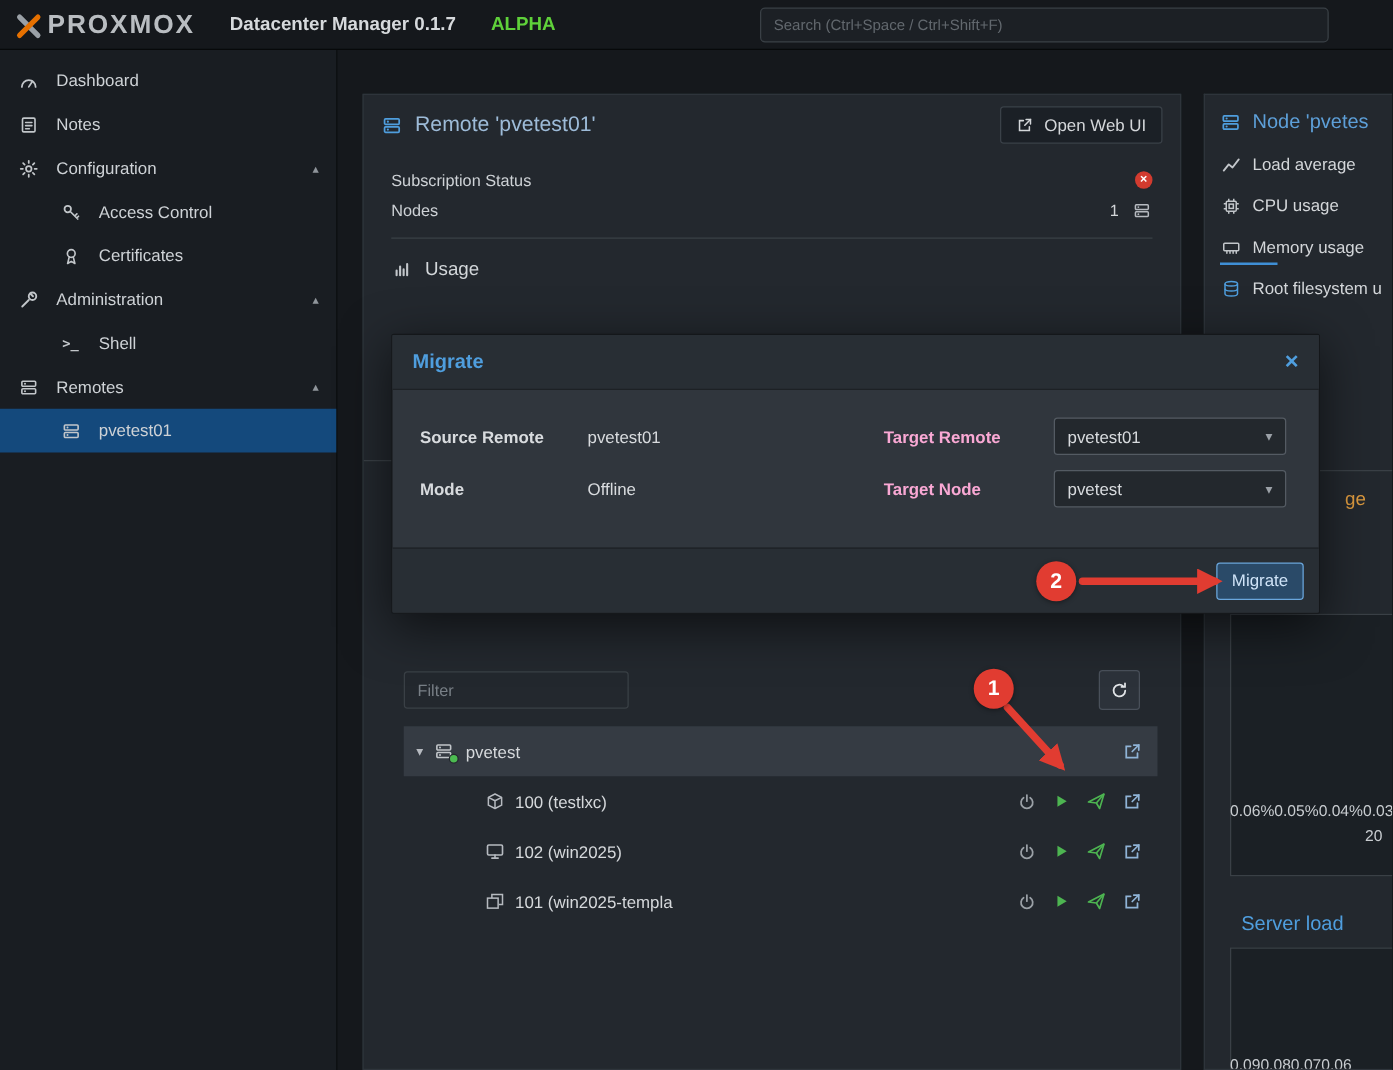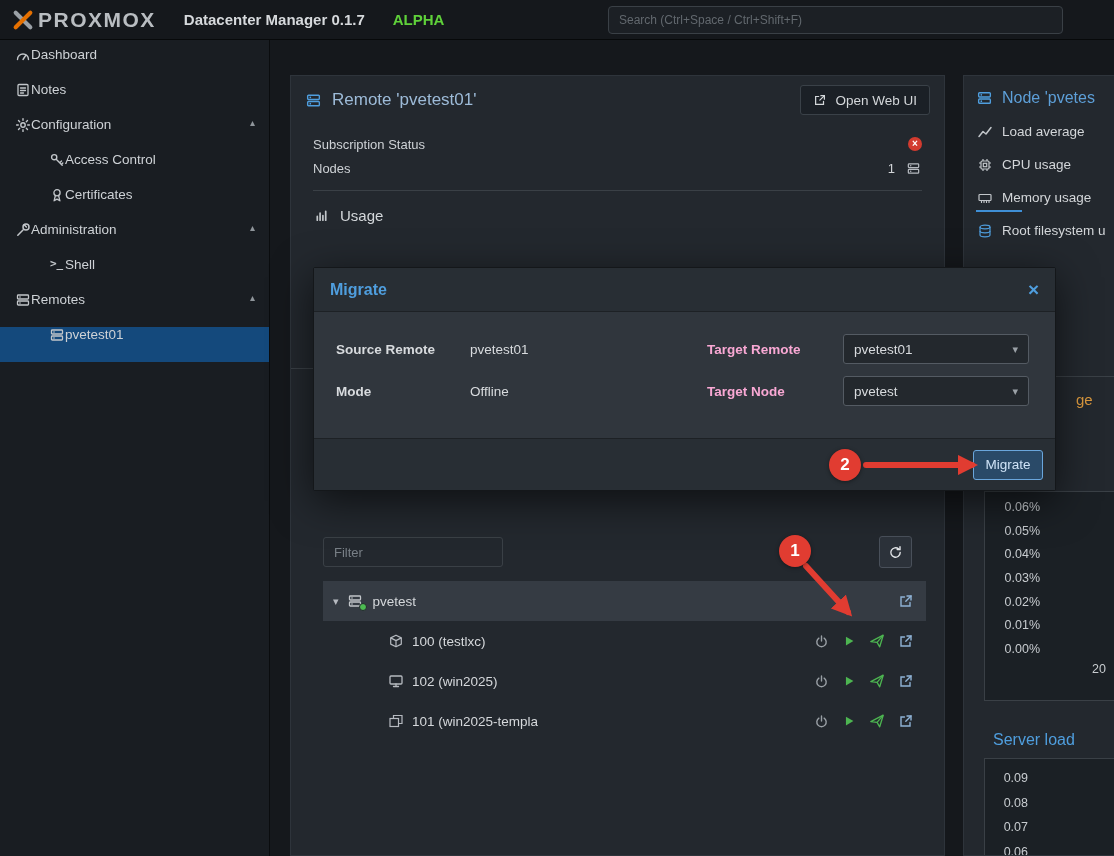--- a/index.html
+++ b/index.html
@@ -3,32 +3,32 @@
 <meta charset="utf-8">
 <style>
   *{margin:0;padding:0;box-sizing:border-box}
   html,body{background:#0e1114}
   .app{position:relative;width:1114px;height:856px;background:#15181c;overflow:hidden;
        font-family:"Liberation Sans",sans-serif;font-size:13px;color:#ced2d6}
 
   
   .topbar{position:absolute;left:0;top:0;width:1114px;height:40px;background:#15181c;
           border-bottom:1px solid #07090a;display:flex;align-items:center;padding:0 10px;z-index:10}
-  .logo{display:flex;align-items:center;gap:4px;margin-left:2px}
+  .logo{display:flex;align-items:flex-end;gap:4px;margin-left:2px}
   .brand{font-size:21px;font-weight:bold;letter-spacing:1.5px;color:#b9bdc1}
   .tb-title{margin-left:28px;font-size:15px;font-weight:bold;color:#d6d9dc}
   .tb-badge{margin-left:28px;font-size:15px;font-weight:bold;color:#5fd13a}
   .tb-search{position:absolute;left:608px;top:6px;width:455px;height:28px;background:#1c2025;
              border:1px solid #3a4046;border-radius:4px;color:#d0d4d8;padding:0 10px;font-size:12px;outline:none}
   .tb-search::placeholder{color:#62686e}
 
   
   .sidebar{position:absolute;left:0;top:40px;width:270px;height:816px;background:#191d22;
            border-right:1px solid #0a0c0e;padding-top:7px}
-  .side-item{height:35px;display:flex;gap:0;padding:0 14px;
+  .side-item{height:35px;display:flex;align-items:center;gap:14px;padding:0 14px;
              font-size:13.5px;color:#ced2d6;cursor:pointer}
   .side-item.child{padding-left:48px}
   .side-item.selected{background:#14497c}
   .si-icon{width:17px;display:inline-flex;justify-content:center;color:#c2c6ca;flex:none}
   .caret-up{margin-left:auto;color:#8f959b;font-size:10px}
   .mono{font-family:"DejaVu Sans Mono",monospace;font-size:11px;font-weight:bold}
 
   
   .mainpanel{position:absolute;left:290px;top:75px;width:655px;height:781px;background:#23282e;
              border:1px solid #2e343b}
@@ -74,21 +74,21 @@
              color:#5d9fd8;white-space:nowrap}
   .np-item{position:relative;display:flex;align-items:center;gap:9px;height:33px;padding:0 12px;
            font-size:13.5px;color:#d3d6d9;white-space:nowrap;cursor:pointer}
   .np-item .sel-underline{position:absolute;left:12px;bottom:2px;width:46px;height:2px;background:#3f8fd6}
   .ic-blue{color:#4f9ede}
   .np-divider{position:absolute;left:0;top:300px;width:151px;height:1px;background:#3a4046}
   .np-clip{position:absolute;left:112px;top:315px;color:#dd9a3f;font-size:15px}
   .chartbox{position:absolute;left:20px;width:131px;background:#1b2025;border:1px solid #3a4046}
   .cb1{top:415px;height:210px}
   .cb2{top:682px;height:99px}
-  .ytick-col{position:absolute;display:flex;flex-direction:column;justify-content:space-between;
+  .ytick-col{position:absolute;display:flex;flex-direction:row;justify-content:space-between;
              align-items:flex-end;color:#c8ccd0;font-size:12.5px}
   .yt1{left:20px;top:424px;width:56px;height:156px}
   .yt2{left:20px;top:695px;width:44px;height:88px}
   .xtick{position:absolute;left:128px;top:586px;color:#c8ccd0;font-size:12.5px}
   .np-chart-title{position:absolute;left:29px;top:655px;font-size:16px;color:#4f9ede}
 
   
   .modal{position:absolute;left:313px;top:267px;width:743px;height:224px;background:#30363d;
          border:1px solid #14171a;box-shadow:0 10px 40px rgba(0,0,0,.6);z-index:40;border-radius:2px}
   .modal-header{height:44px;background:#282e34;display:flex;align-items:center;padding:0 16px;

